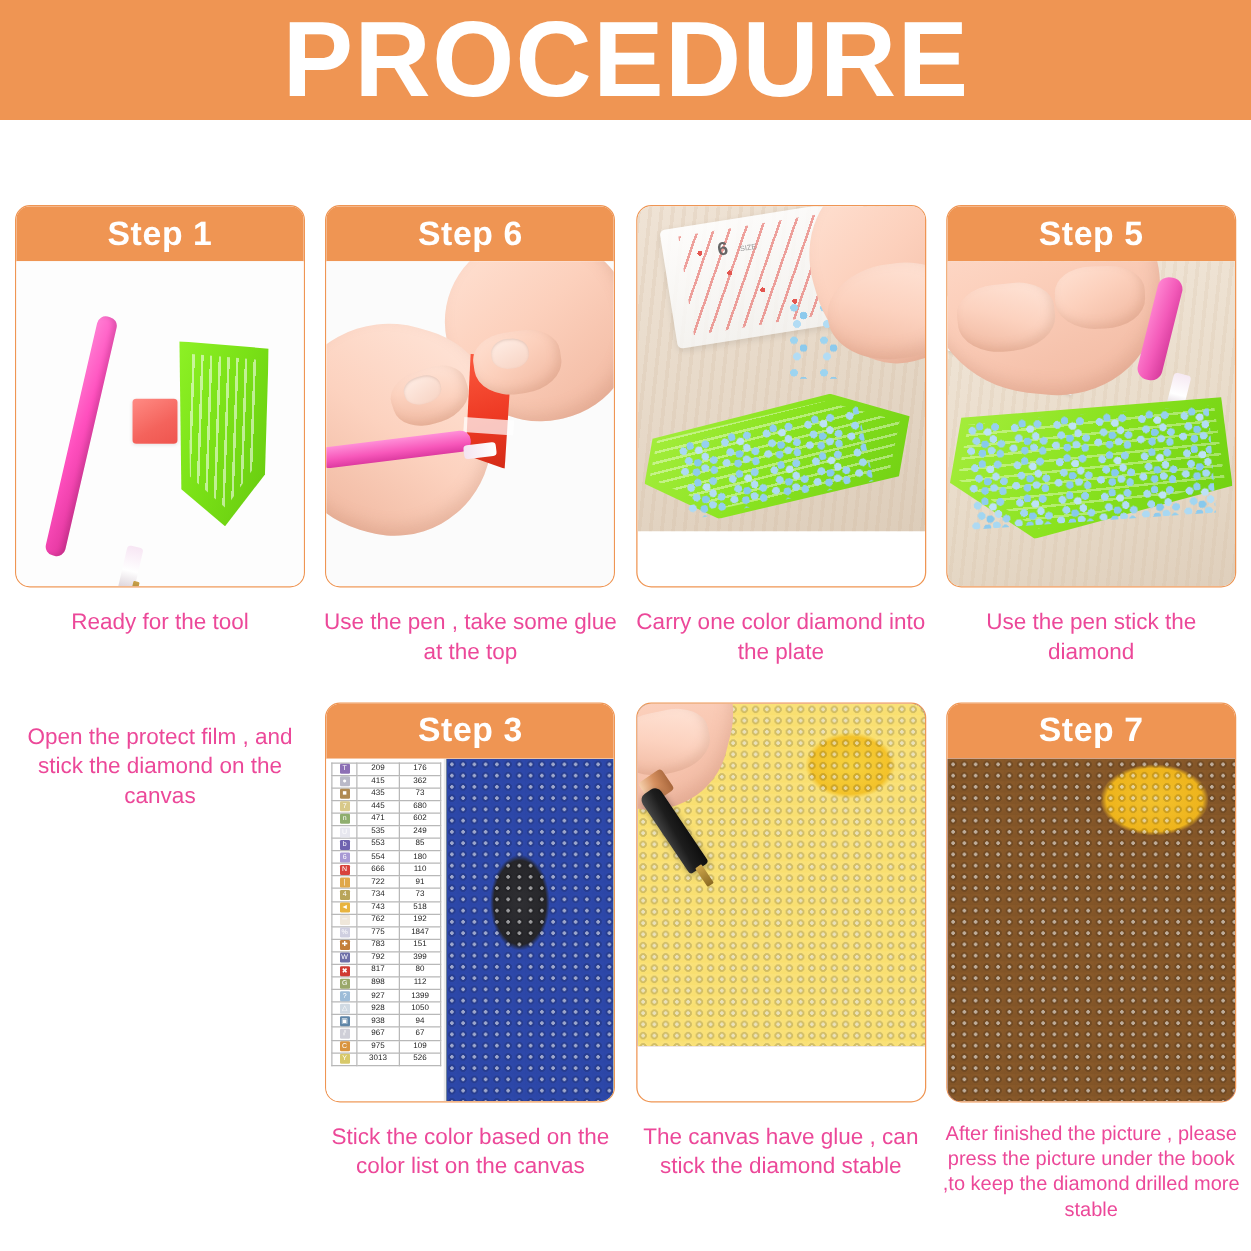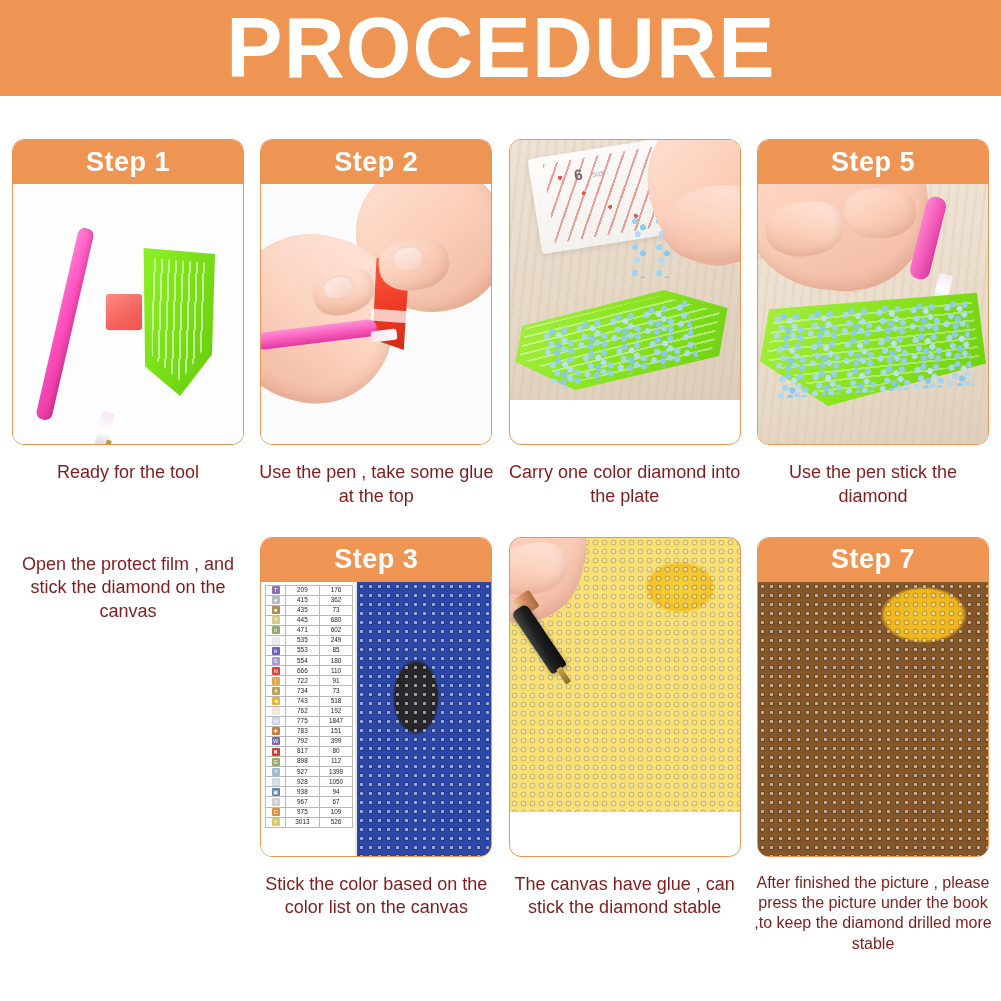--- a/index.html
+++ b/index.html
@@ -34,21 +34,21 @@
 
   
   .grid {
     width: 1001px;
     padding: 0 12px;
   }
   .row {
     display: flex;
     justify-content: space-between;
   }
-  .row-top { padding-top: 43px; }
+  .row-top { padding-top: 68px; }
   .row-bottom { padding-top: 28px; }
 
   .cell {
     width: 232px;
     display: flex;
     flex-direction: column;
     align-items: center;
   }
 
   .card {
@@ -81,21 +81,21 @@
     overflow: hidden;
     background: #ffffff;
   }
 
   .caption {
     margin-top: 16px;
     width: 240px;
     text-align: center;
     font-size: 18px;
     line-height: 1.32;
-    color: #7f1d1d;
+    color: #ec4899;
     font-family: "Liberation Sans", sans-serif;
   }
   .caption-small { font-size: 16px; line-height: 1.28; width: 246px; }
 
   
   .s1 { background: #fdfdfd; }
   .s1-pen {
     position: absolute;
     left: 44px; top: 42px;
     width: 16px; height: 196px;
@@ -510,21 +510,21 @@
           <div class="s1-glue"></div>
           <div class="s1-tray"></div>
           <div class="s1-tray-lines"></div>
         </div>
       </div>
       <div class="caption">Ready for the tool</div>
     </div>
 
     <div class="cell">
       <div class="card card-top">
-        <div class="card-header">Step 2</div>
+        <div class="card-header">Step 6</div>
         <div class="card-body s2">
           <div class="hand skin-a s2-hand-top"></div>
           <div class="hand skin-b s2-hand-left"></div>
           <div class="s2-glue-block"></div>
           <div class="s2-glue-band"></div>
           <div class="s2-finger skin-a s2-f2"></div>
           <div class="nail s2-n2"></div>
           <div class="s2-finger skin-b s2-f1"></div>
           <div class="nail s2-n1"></div>
           <div class="s2-pen"></div>

